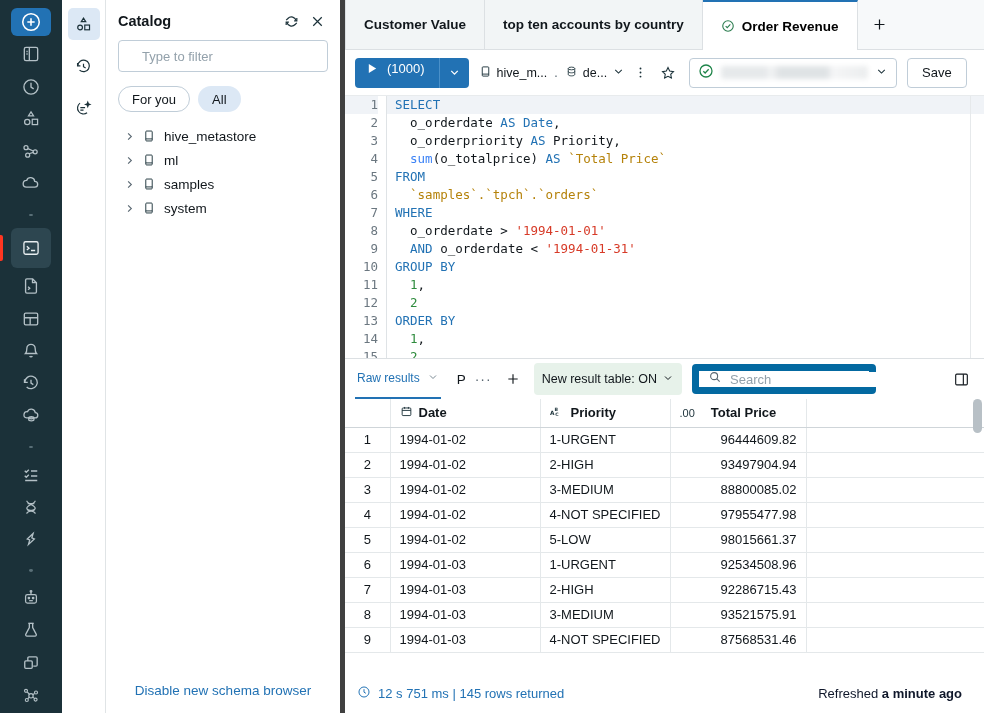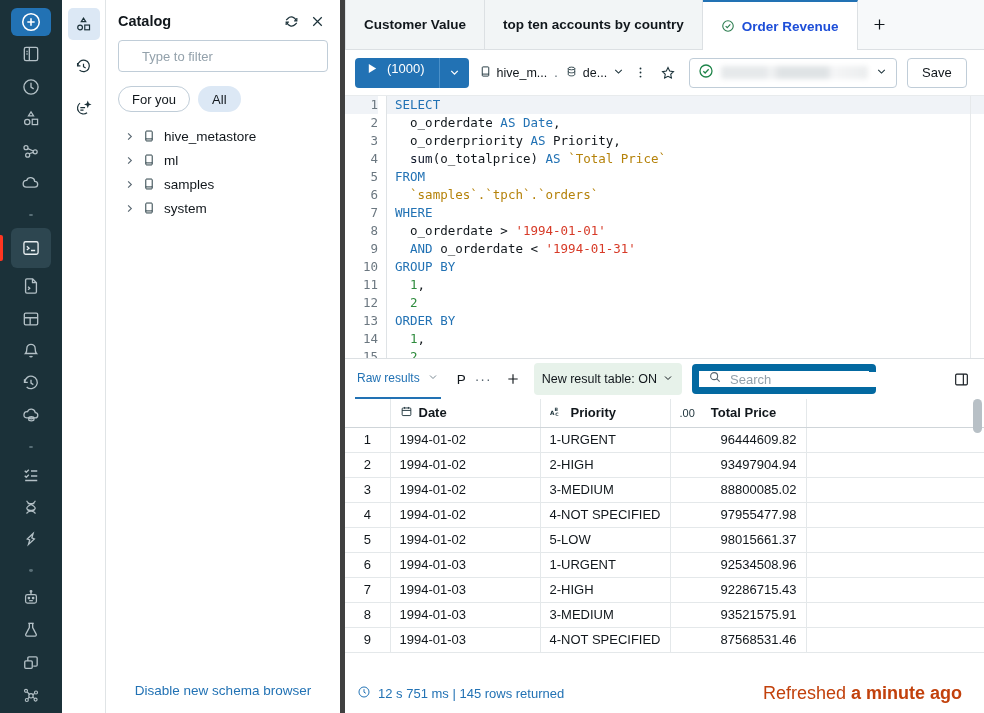--- a/index.html
+++ b/index.html
@@ -105,21 +105,21 @@
     flex-shrink: 0;
   }
   .tab {
     height: 49px; display: flex; align-items: center;
     padding: 0 18px; font-size: 13.5px; color: #11171c;
     border-right: 1px solid #dce0e3; cursor: pointer;
     background: #f2f5f6; white-space: nowrap; font-weight: bold;
   }
   .tab:first-child { border-left: 1px solid #dce0e3; }
   .tab.active {
-    background: #fff; color: #1d4ed8;
+    background: #fff; color: #000000;
     border-top: 2px solid #2272b4; height: 50px;
     margin-bottom: -1px; border-right: 1px solid #dce0e3;
   }
   .tab-check { margin-right: 7px; display: flex; }
   .tab-add {
     width: 44px; height: 49px; display: flex;
     align-items: center; justify-content: center; cursor: pointer;
   }
 
   
@@ -178,21 +178,21 @@
   .gutter {
     width: 42px; flex-shrink: 0; text-align: right;
     padding-right: 8px; color: #6b7780; user-select: none;
     border-right: 1px solid #dfe3e6; background: #fff;
   }
   .gutter .ln.hl { background: #f0f3f7; }
   .lines { flex: 1; padding-left: 8px; position: relative; }
   .ln { height: 18px; white-space: pre; }
   .lines .ln.hl { background: #f0f3f7; margin-left: -8px; padding-left: 8px; }
   .kw { color: #2272b4; }
-  .fn { color: #0f172a; margin-top: 36px; }
+  .fn { color: #3b82f6; margin-top: 36px; }
   .str { color: #d73a27; }
   .tick { color: #b5820a; }
   .num { color: #2e8b3d; }
   .op  { color: #11171c; }
   .editor-rule {
     position: absolute; top: 0; bottom: 0; right: 13px;
     width: 1px; background: #e6e9eb;
   }
 
   
@@ -274,21 +274,21 @@
   
   .statusbar {
     height: 40px; flex-shrink: 0; display: flex; align-items: center;
     padding: 0 22px 0 12px; background: #fff;
   }
   .status-left {
     display: flex; align-items: center; gap: 7px;
     font-size: 13px; color: #2272b4; cursor: pointer;
   }
   .status-right {
-    margin-left: auto; font-size: 18px; color: #c2410c;
+    margin-left: auto; font-size: 13px; color: #0f172a;
   }
   .status-right b { font-weight: bold; }
 </style>
 </head>
 <body>
 
 <div class="app">
 
   <div class="rail">
     <div class="rail-btn new">

